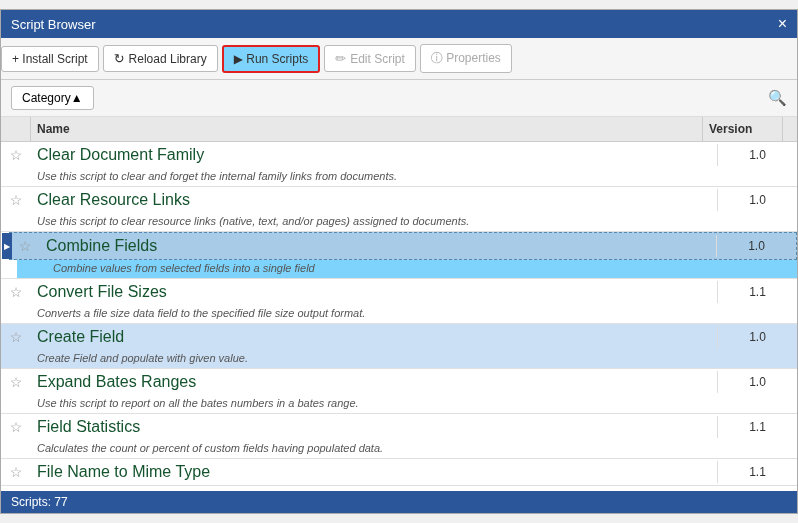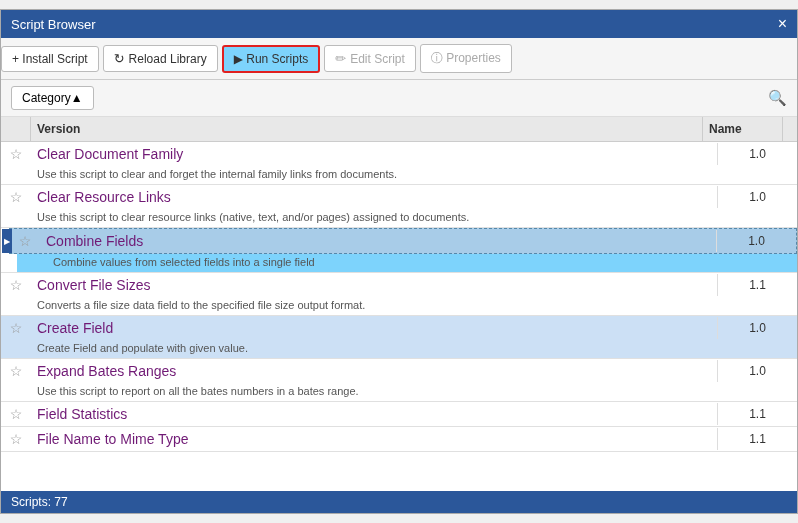--- a/index.html
+++ b/index.html
@@ -142,34 +142,35 @@
       justify-content: center;
       padding: 4px;
     }
     .star {
       font-size: 14px;
       color: #999;
       cursor: pointer;
     }
     .script-name-cell {
       padding: 4px 6px;
-      font-size: 14px;
-      color: #701a75;
+      font-size: 16px;
+      color: #14532d;
     }
     .version-cell {
       padding: 4px 2px;
       font-size: 12px;
       color: #333;
       text-align: center;
       border-left: 1px solid #ddd;
     }
     .script-desc-row {
       padding: 2px 10px 4px 36px;
       font-size: 11px;
       color: #555;
+      font-style: italic;
     }
     .script-desc-row.selected {
       background: #cce0f5;
     }
     .script-desc-row.selected-active {
       background: #7dd3fc;
       margin-left: 16px;
     }
     .status-bar {
       background: #2b579a;
@@ -224,22 +225,22 @@
       <span>Category</span>
       <span>▲</span>
     </button>
     <button class="search-icon-btn">
       <span>🔍</span>
     </button>
   </div>
 
   <div class="table-header">
     <div class="table-header-cell"></div>
+    <div class="table-header-cell">Name</div>
     <div class="table-header-cell">Version</div>
-    <div class="table-header-cell">Name</div>
     <div class="table-header-cell"></div>
   </div>
 
   <div class="scripts-list" id="scripts-list">
   <div class="script-item">
         <div class="script-main-row" style="position: relative;">
           <div class="star-cell">
             <span class="star">☆</span>
           </div>
           <div class="script-name-cell">Clear Document Family</div>
@@ -299,20 +300,21 @@
         <div class="script-desc-row">Use this script to report on all the bates numbers in a bates range.</div>
       </div>
       <div class="script-item">
         <div class="script-main-row" style="position: relative;">
           <div class="star-cell">
             <span class="star">☆</span>
           </div>
           <div class="script-name-cell">Field Statistics</div>
           <div class="version-cell">1.1</div>
         </div>
+        <div class="script-desc-row">Calculates the count or percent of custom fields having populated data.</div>
       </div>
       <div class="script-item">
         <div class="script-main-row" style="position: relative;">
           <div class="star-cell">
             <span class="star">☆</span>
           </div>
           <div class="script-name-cell">File Name to Mime Type</div>
           <div class="version-cell">1.1</div>
         </div>
       </div>

